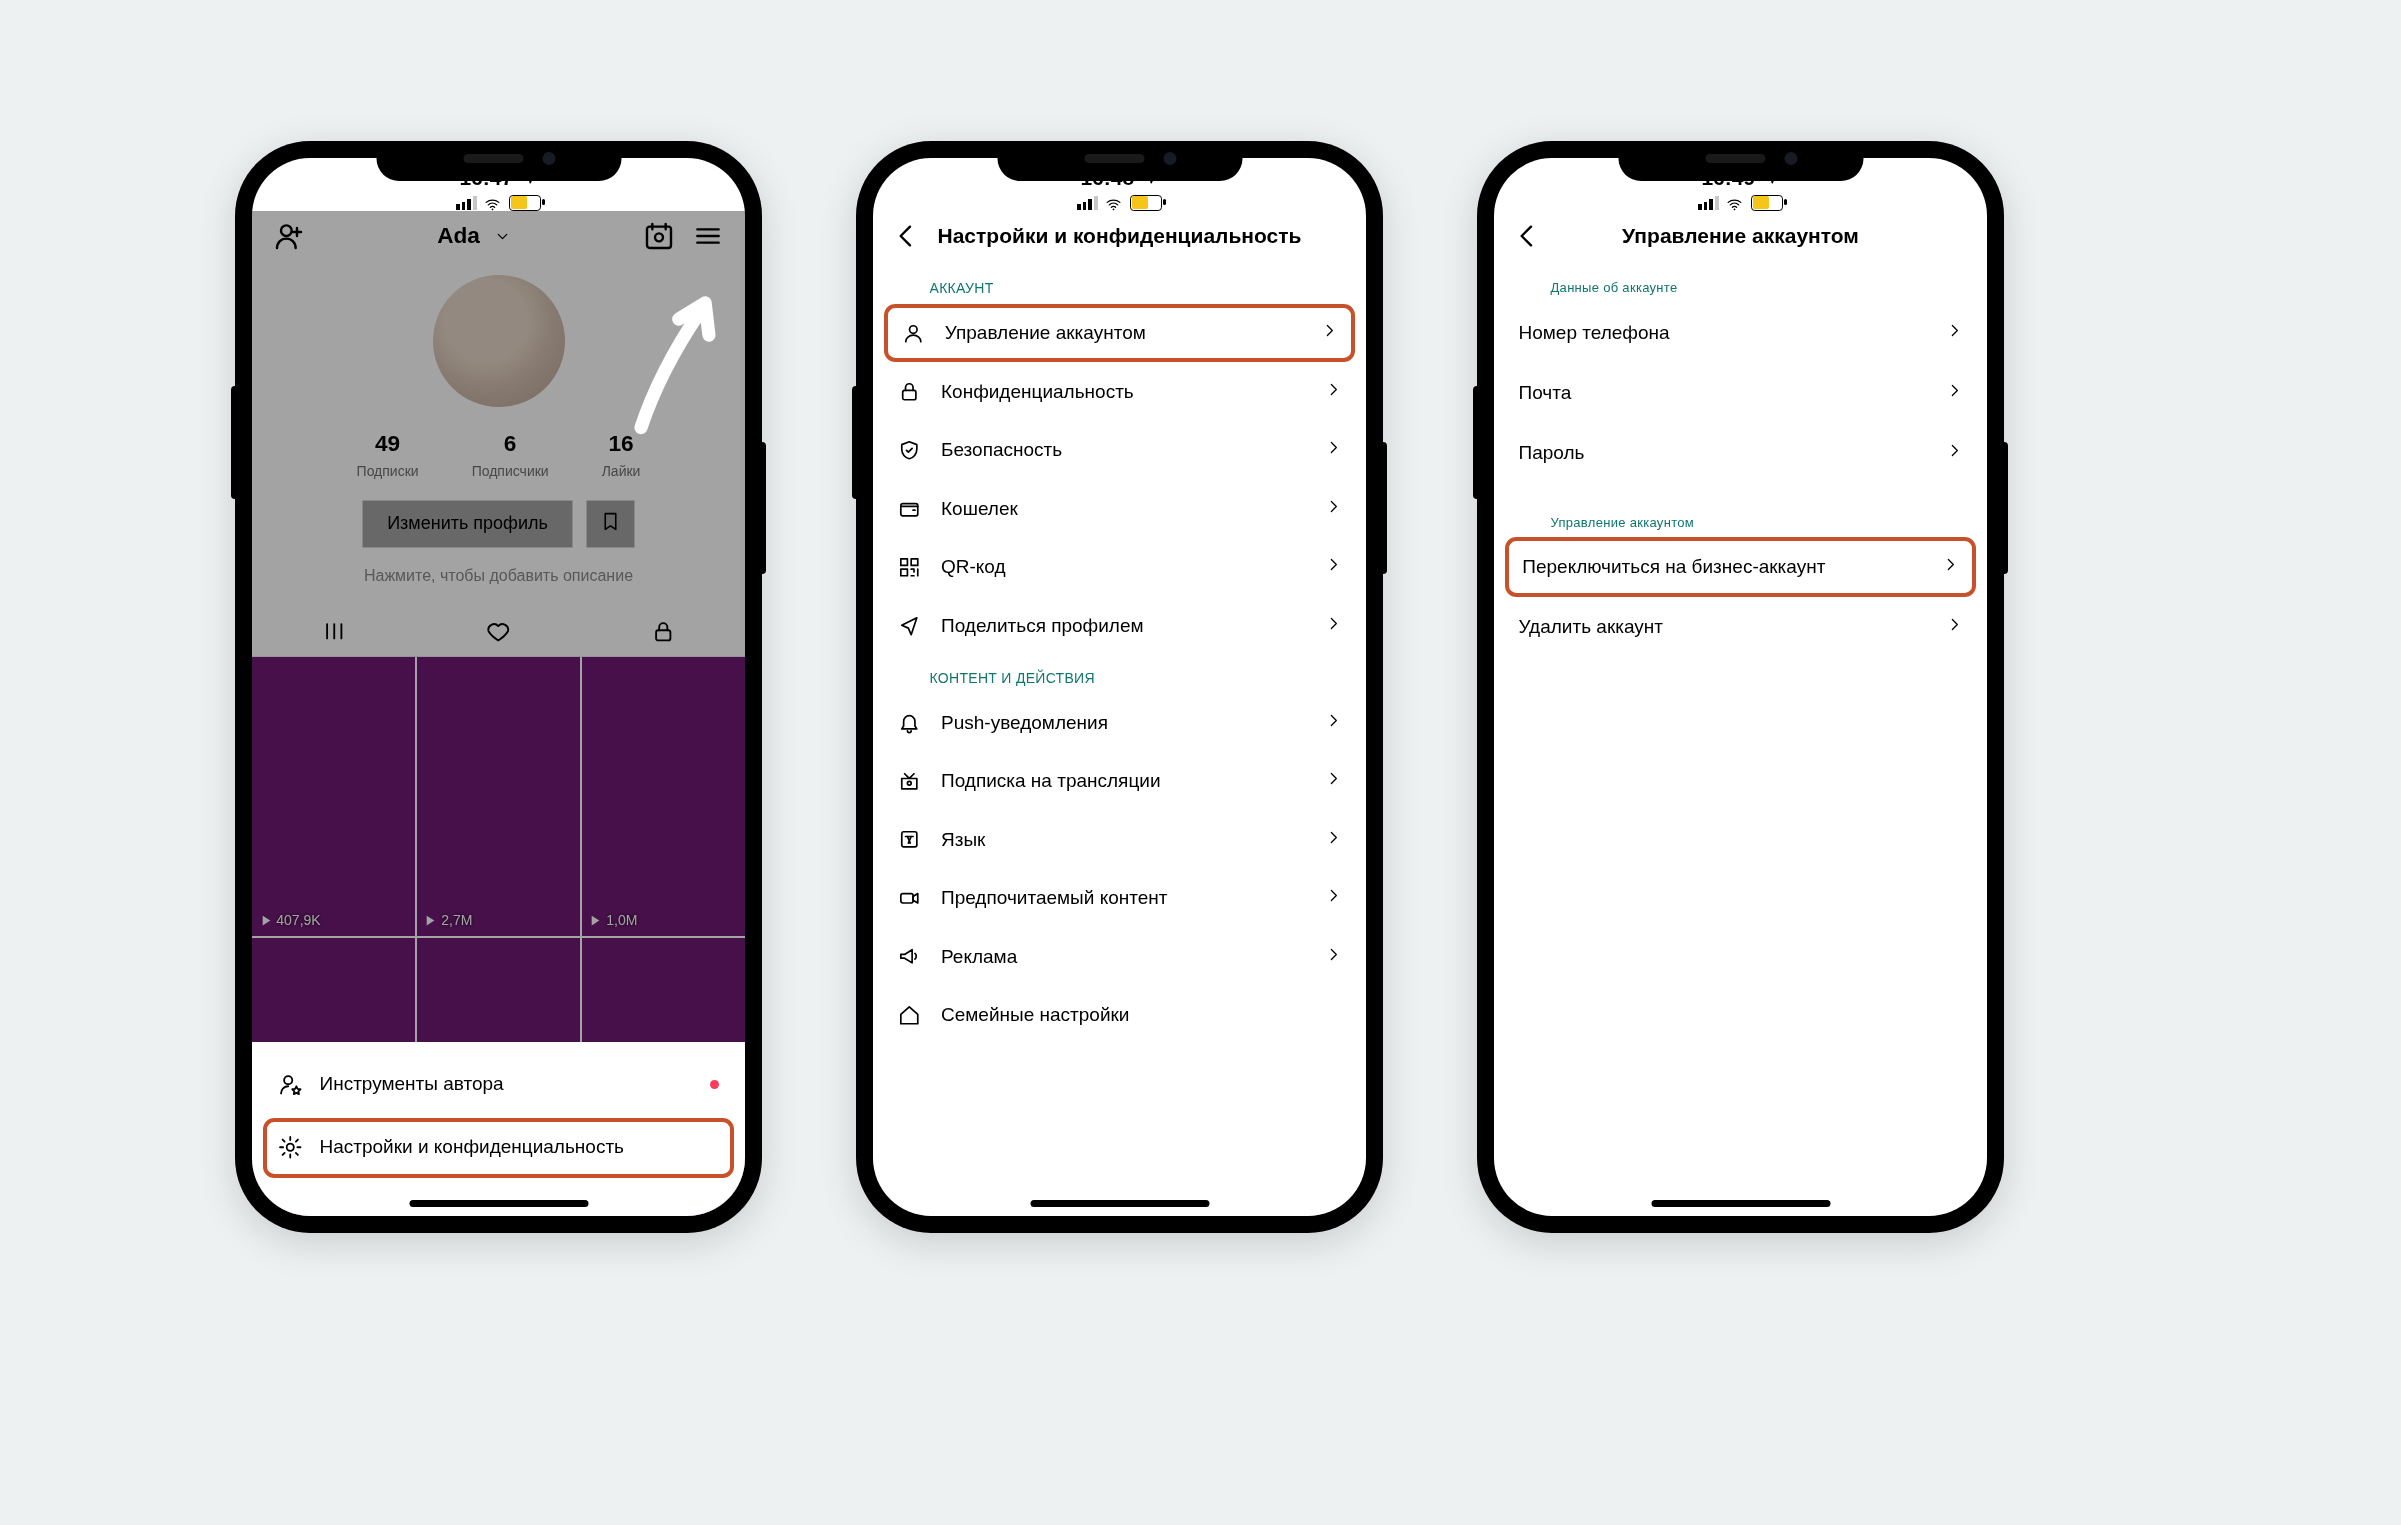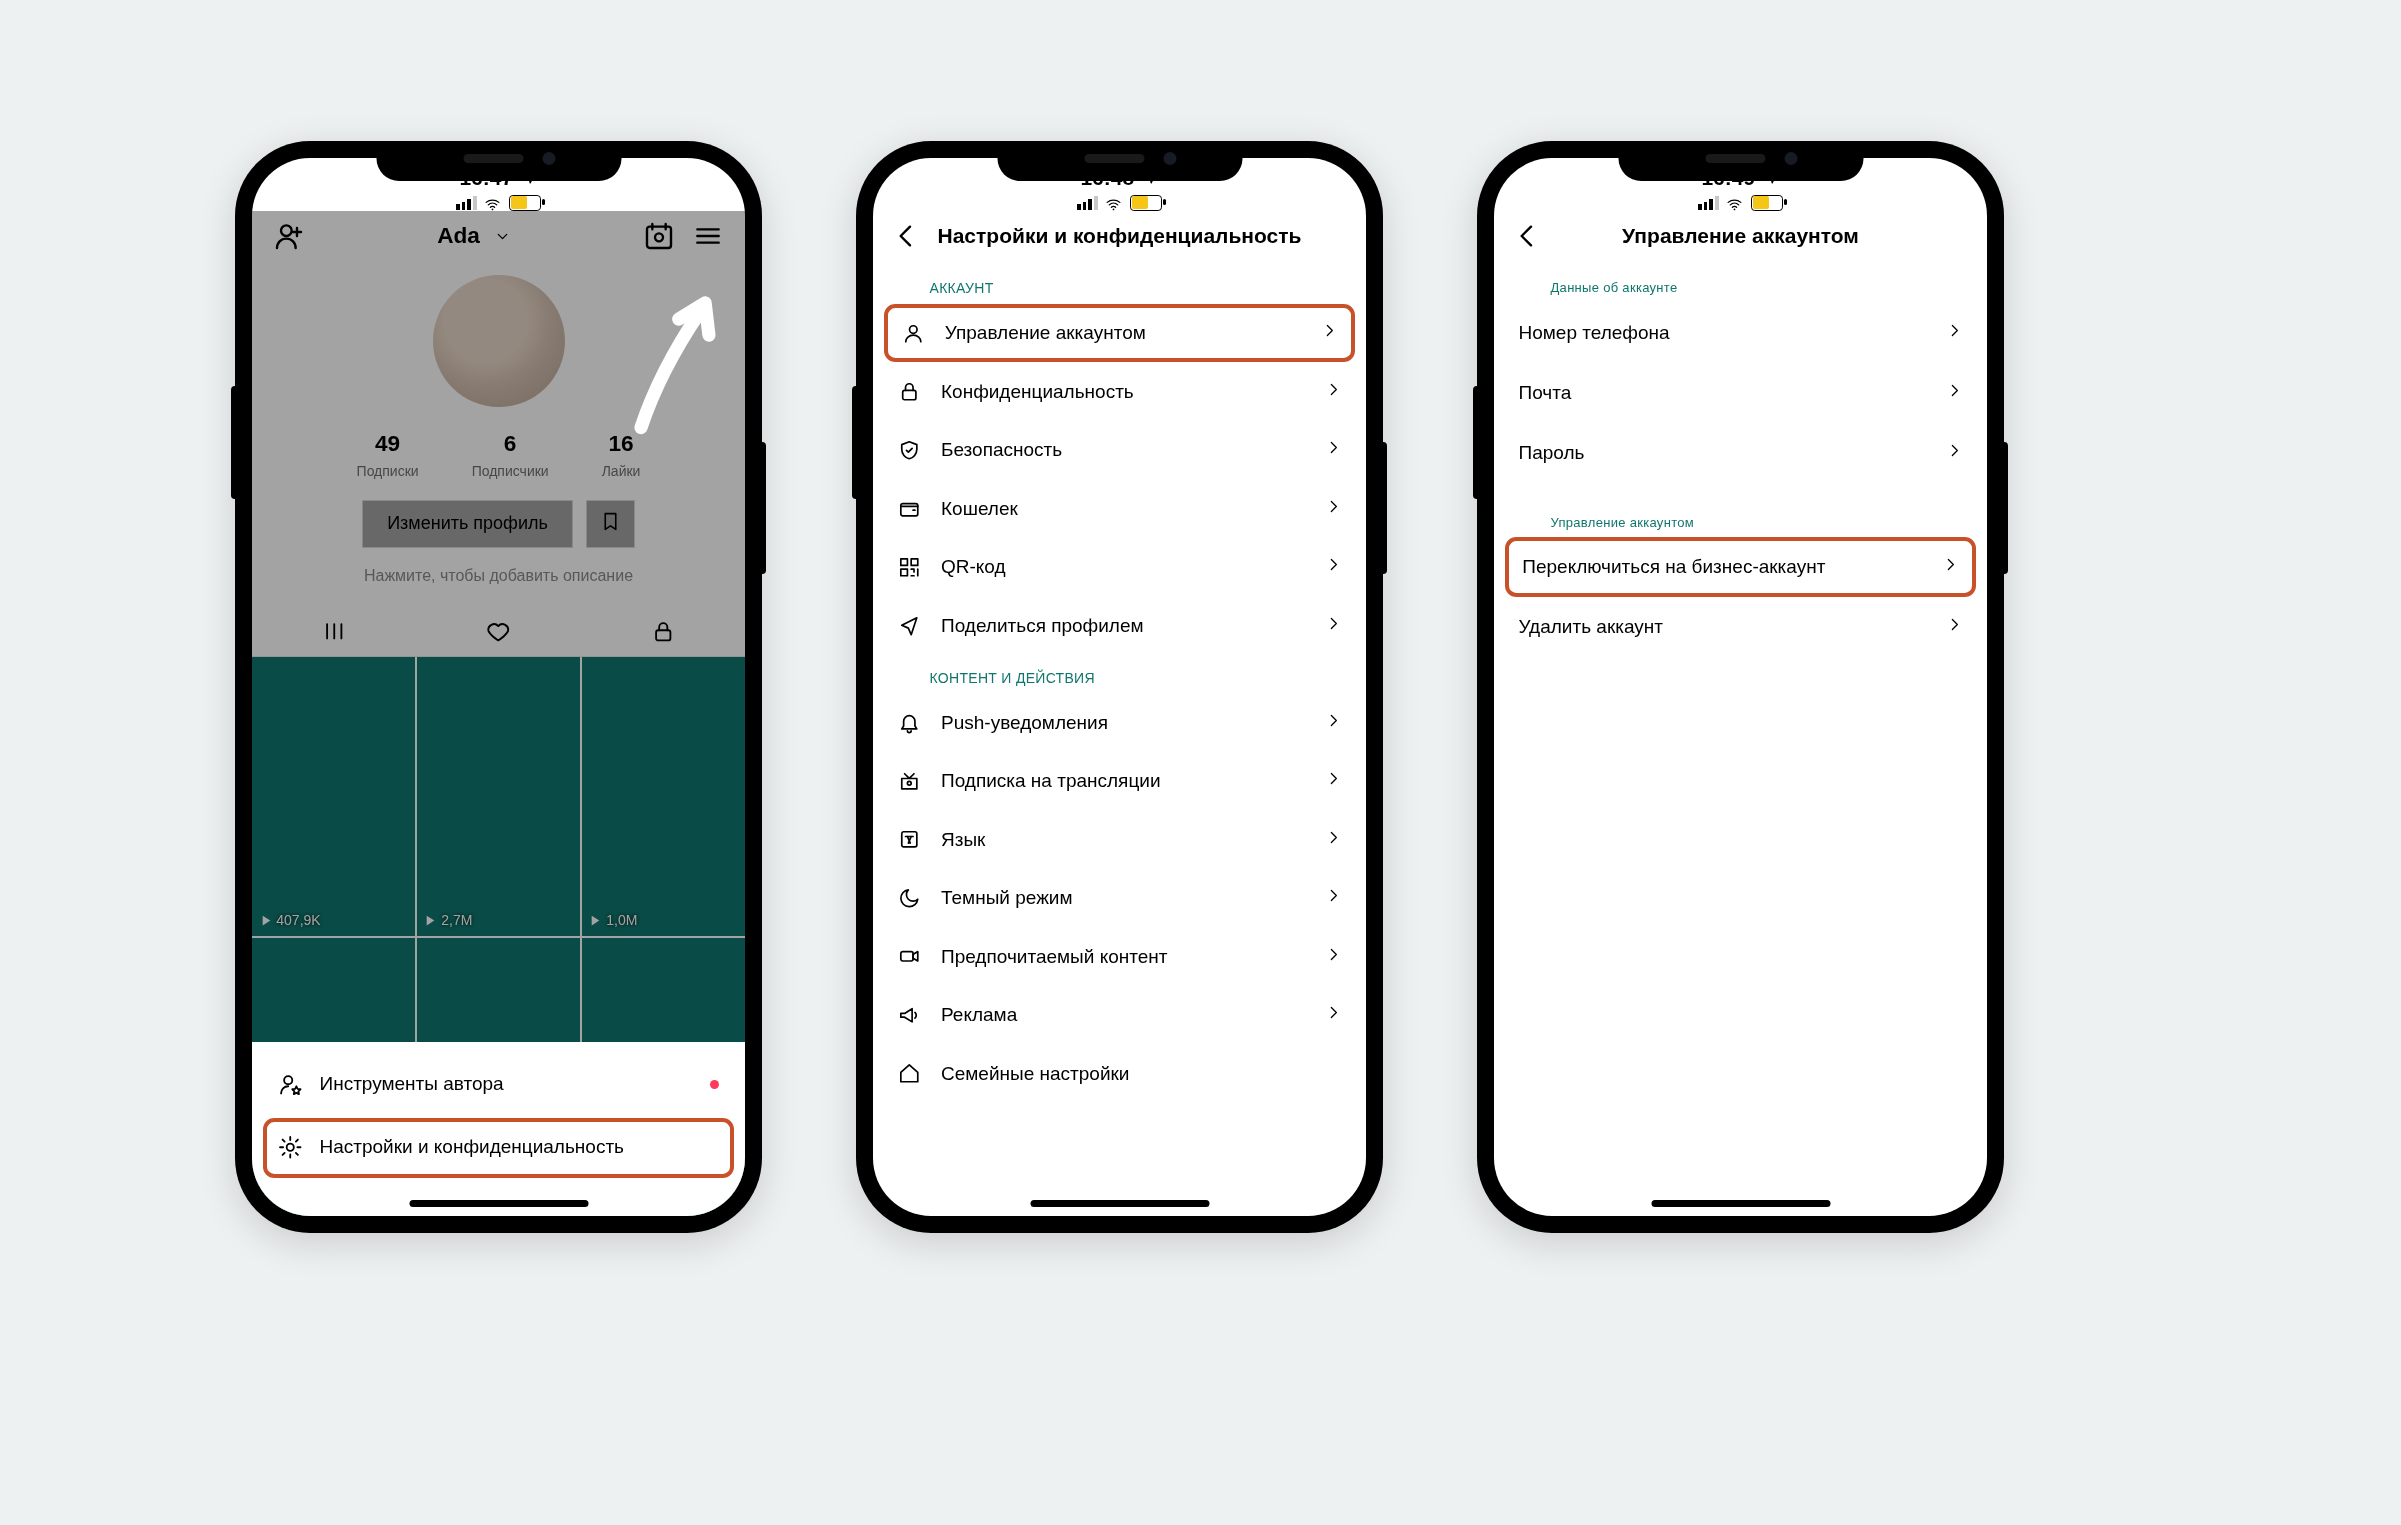--- a/index.html
+++ b/index.html
@@ -71,21 +71,21 @@
   .p1 .stat {text-align:center;}
   .p1 .stat .num{font-size:22.6px;font-weight:700;}
   .p1 .stat .lbl{font-size:14px;color:#707070;margin-top:6px;}
   .p1 .edit {display:flex; justify-content:center; gap:13px; margin-top:21px;}
   .p1 .edit button{border:1.4px solid #d6d6d6;background:#a3a3a3;border-radius:1px;padding:12.2px 24.5px;font-size:18px;font-weight:500;}
   .p1 .edit .bm{padding:9.4px 13px;}
   .p1 .bio{text-align:center;color:#8a8a8a;font-size:16px;margin-top:19px;}
   .p1 .tabs{display:flex;margin-top:21px;border-bottom:0.9px solid #e8e8e8;}
   .p1 .tabs .tab{flex:1;display:flex;justify-content:center;padding:13px 0;}
   .p1 .grid{display:grid;grid-template-columns:repeat(3,1fr);gap:1.9px;flex:1;}
-  .p1 .tile{position:relative;background:#0f766e;}
+  .p1 .tile{position:relative;background:#701a75;}
   .p1 .tile .views{position:absolute;left:7.5px;bottom:7.5px;color:#fff;font-size:14px;display:flex;align-items:center;gap:3.8px;text-shadow:0 0 3.8px #000;}
   .p1 .tile .views svg{width:13px;height:13px;fill:#fff;}
   .c1{background:linear-gradient(160deg,#3a1b3e,#6b2a5f,#b84a8c);}
   .c2{background:linear-gradient(160deg,#5b4a38,#8a7050,#a38860);}
   .c3{background:linear-gradient(160deg,#1a1a1a,#2f2f2f);}
   .c4{background:linear-gradient(160deg,#0a0a0a,#1e1622,#4a2a10);}
   .c5{background:linear-gradient(160deg,#7a5c46,#b99679,#d4b89c);}
   .c6{background:linear-gradient(160deg,#2a1f1a,#4a3428,#6b4a36);}
 
   .p1 .sheet{position:absolute;left:0;right:0;bottom:0;background:#fff;z-index:20;padding:11.3px 0 38px;}
@@ -441,31 +441,20 @@
             </svg>
           </span>
       <span>Язык</span>
       <span class="chev"><svg viewBox="0 0 24 24">
               <path d="M9 5l7 7-7 7"></path>
             </svg></span>
     </div>
     <div class="row2">
       <span class="ico">
             <svg viewBox="0 0 24 24">
-              <path d="M21 13A9 9 0 1111 3a7 7 0 0010 10z"></path>
-            </svg>
-          </span>
-      <span>Темный режим</span>
-      <span class="chev"><svg viewBox="0 0 24 24">
-              <path d="M9 5l7 7-7 7"></path>
-            </svg></span>
-    </div>
-    <div class="row2">
-      <span class="ico">
-            <svg viewBox="0 0 24 24">
               <rect x="3" y="7" width="13" height="10" rx="2"></rect>
               <path d="M16 10l5-3v10l-5-3z"></path>
             </svg>
           </span>
       <span>Предпочитаемый контент</span>
       <span class="chev"><svg viewBox="0 0 24 24">
               <path d="M9 5l7 7-7 7"></path>
             </svg></span>
     </div>
     <div class="row2">

